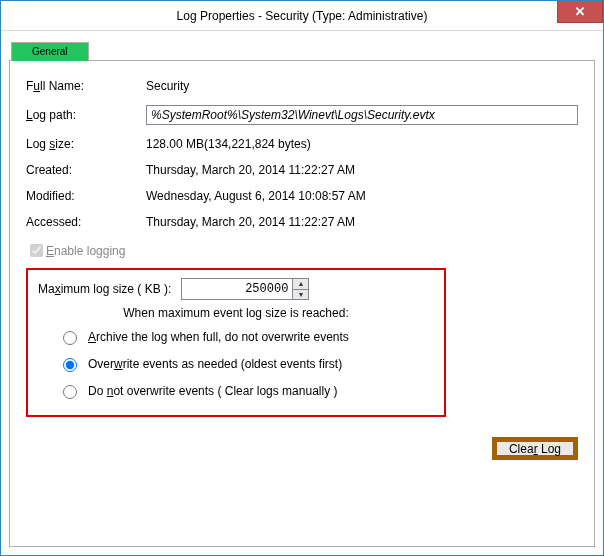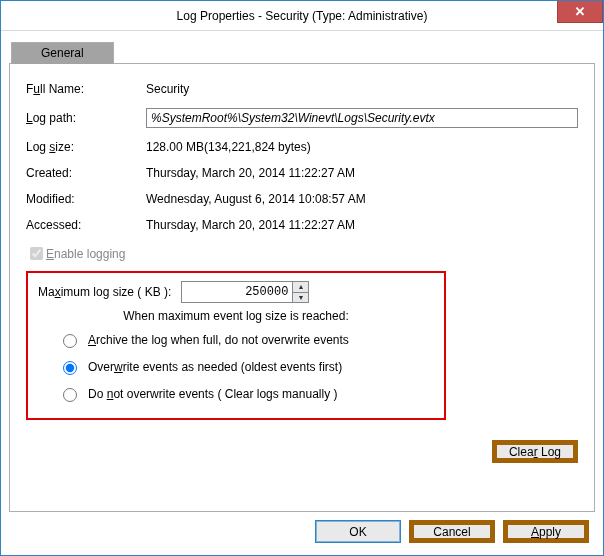--- a/index.html
+++ b/index.html
@@ -55,25 +55,25 @@
     display: flex;
     flex-direction: column;
   }
   .tabs {
     display: flex;
     position: relative;
     z-index: 2;
     margin-top: 2px;
   }
   .tab {
-    padding: 3px 29px 4px;
+    padding: 3px 20px 4px;
     border: 1px solid #adadad;
     border-bottom: none;
-    background: #a3a3a3;
-    font-size: 12px;
+    background: #22c55e;
+    font-size: 10px;
     margin-left: 2px;
     position: relative;
     top: 1px;
   }
   .tabpage {
     flex: 1;
     border: 1px solid #adadad;
     background: #fff;
     padding: 18px 16px 10px 16px;
     position: relative;
@@ -272,19 +272,14 @@
           </div>
         </div>
       </div>
 
       <div class="clearrow">
         <button class="btn"><span>Clea</span><span class="underline">r</span><span> Log</span></button>
       </div>
 
     </div>
 
-    <div class="footer">
-      <button class="btn default">OK</button>
-      <button class="btn">Cancel</button>
-      <button class="btn"><span></span><span class="underline">A</span><span>pply</span></button>
-    </div>
   </div>
 </div>
 
 </body></html>

